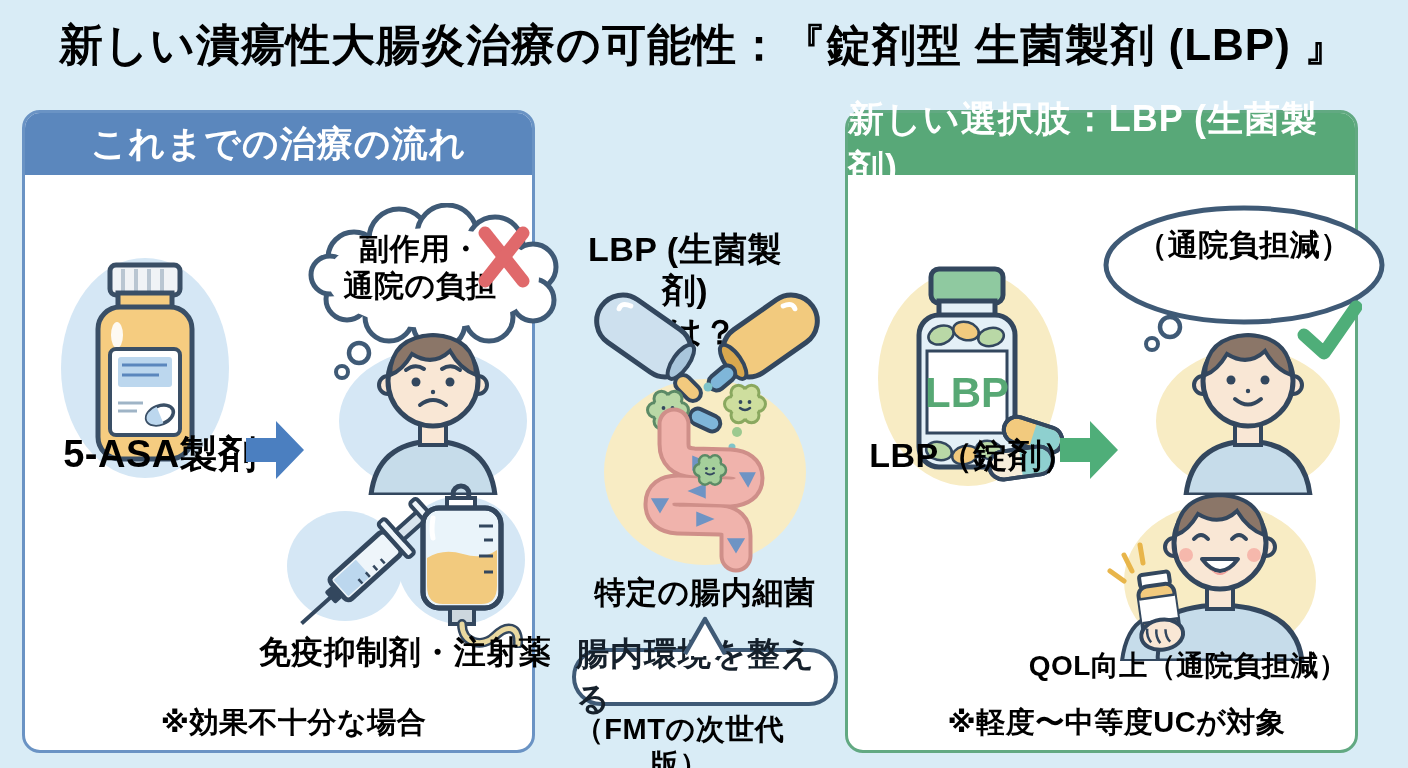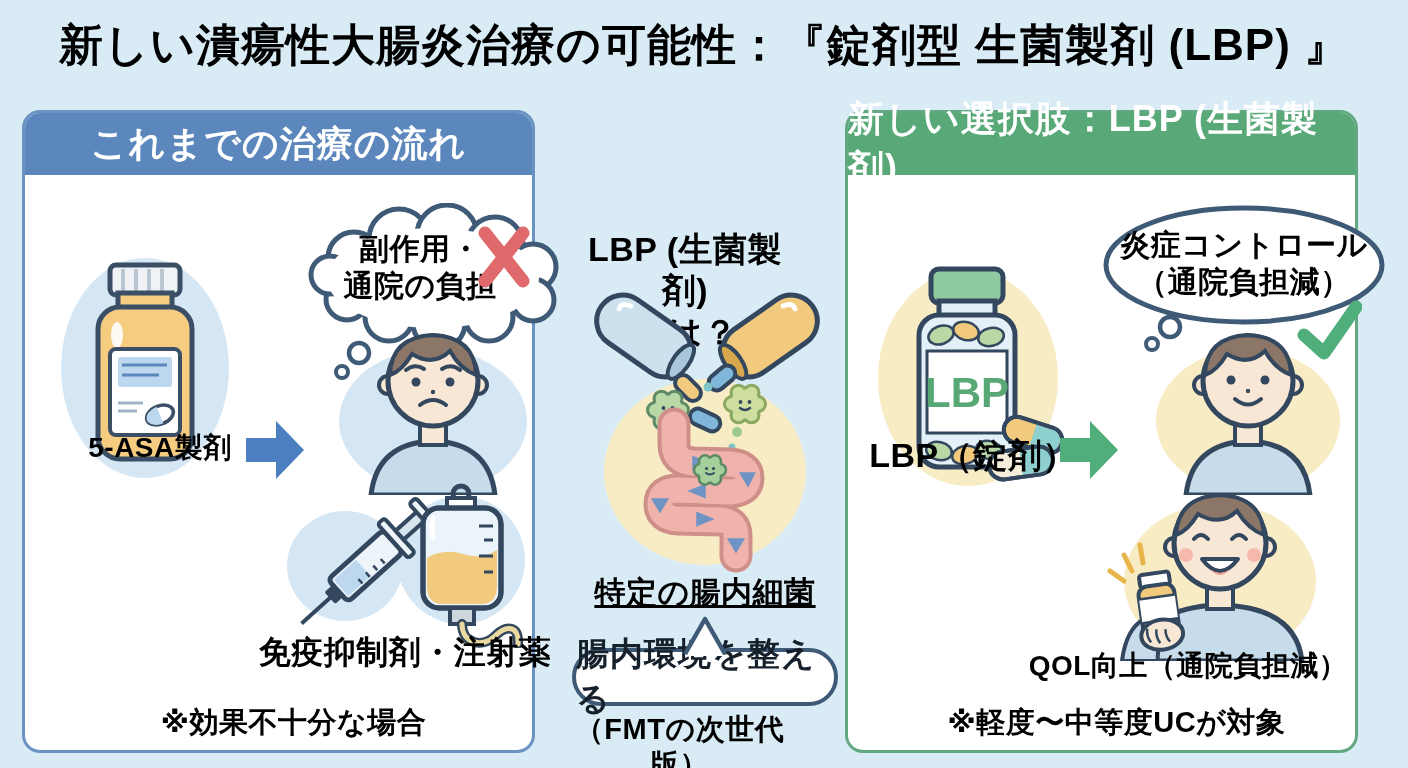--- a/index.html
+++ b/index.html
@@ -63,21 +63,21 @@
       <line x1="67" y1="112" x2="112" y2="112" stroke="#5b87bd" stroke-width="3"></line>
       <line x1="67" y1="122" x2="104" y2="122" stroke="#5b87bd" stroke-width="3"></line>
       <line x1="63" y1="150" x2="88" y2="150" stroke="#9fb4c6" stroke-width="3"></line>
       <line x1="63" y1="158" x2="82" y2="158" stroke="#9fb4c6" stroke-width="3"></line>
       <g transform="translate(105 162) rotate(-22)">
         <ellipse cx="0" cy="0" rx="14" ry="9" fill="#ffffff" stroke="#3a4f66" stroke-width="3.5"></ellipse>
         <path d="M0 -9 A14 9 0 0 0 0 9 Z" fill="#bcd7ee"></path>
       </g>
     </svg>
 
-    <div class="abs txt" style="left:10px;top:318px;width:250px;font-size:28px;">5-ASA製剤</div>
+    <div class="abs txt" style="left:10px;top:318px;width:250px;font-size:38px;">5-ASA製剤</div>
 
     <svg class="abs" style="left:221px;top:308px;" width="60" height="58" viewBox="0 0 60 58">
       <polygon points="0,17 30,17 30,0 58,29 30,58 30,41 0,41" fill="#4b7fc0"></polygon>
     </svg>
 
     <svg class="abs" style="left:272px;top:90px;" width="270" height="180" viewBox="0 0 270 180">
       <g fill="#ffffff" stroke="#3f5a76" stroke-width="5">
         <circle cx="57" cy="55" r="26"></circle>
           <circle cx="102" cy="36" r="30"></circle>
         <circle cx="150" cy="32" r="30"></circle>
@@ -236,21 +236,21 @@
             <circle cx="5" cy="-8.7" r="6"></circle>
         </g>
         <circle cx="0" cy="0" r="11.5" fill="#a5cf9b"></circle>
         <circle cx="-3.5" cy="-1.5" r="1.6" fill="#33475e"></circle>
           <circle cx="3.5" cy="-1.5" r="1.6" fill="#33475e"></circle>
         <path d="M-4 3 Q0 6 4 3" stroke="#33475e" stroke-width="2" fill="none" stroke-linecap="round"></path>
       </g>
     </g>
   </svg>
 
-  <div class="abs txt" style="left:565px;top:574px;width:280px;font-size:31px;text-decoration:underline;">特定の腸内細菌</div>
+  <div class="abs txt" style="left:565px;top:574px;width:280px;font-size:31px;">特定の腸内細菌</div>
 
   <svg class="abs" style="left:681px;top:614px;z-index:3;" width="48" height="42" viewBox="0 0 48 42">
     <path d="M4 42 L24 5 L44 42 Z" fill="#ffffff"></path>
     <path d="M4 40 L24 5 L44 40" fill="none" stroke="#3f5a76" stroke-width="4.5" stroke-linejoin="round"></path>
   </svg>
   <div id="mid-bubble">
     <span>腸内環境を整える</span>
   </div>
   <div class="abs txt" style="left:565px;top:712px;width:229px;font-size:29px;">（FMTの次世代版）</div>
 
@@ -289,21 +289,20 @@
     <svg class="abs" style="left:212px;top:308px;" width="60" height="58" viewBox="0 0 60 58">
       <polygon points="0,17 30,17 30,0 58,29 30,58 30,41 0,41" fill="#4fae79"></polygon>
     </svg>
 
     <svg class="abs" style="left:250px;top:90px;" width="290" height="150" viewBox="0 0 290 150">
       <ellipse cx="146" cy="62" rx="138" ry="57" fill="#ffffff" stroke="#3f5a76" stroke-width="5"></ellipse>
       <circle cx="72" cy="124" r="10" fill="#ffffff" stroke="#3f5a76" stroke-width="4.5"></circle>
       <circle cx="54" cy="141" r="6" fill="#ffffff" stroke="#3f5a76" stroke-width="4"></circle>
     </svg>
     <div class="abs txt" style="left:262px;top:114px;width:268px;font-size:30px;">
-      <span class="bubble-line">炎症コントロール</span>
       <span class="bubble-line">（通院負担減）</span>
     </div>
 
     <svg class="abs" style="left:448px;top:186px;" width="66" height="62" viewBox="0 0 66 62">
       <path d="M8 36 L28 54 L60 8" fill="none" stroke="#4fae79" stroke-width="13" stroke-linecap="round" stroke-linejoin="round"></path>
     </svg>
 
     <svg class="abs" style="left:300px;top:210px;" width="200" height="172" viewBox="0 0 200 172">
       <ellipse cx="100" cy="98" rx="92" ry="72" fill="#f8ecc4"></ellipse>
       <path d="M38 172 Q44 120 100 118 Q156 120 162 172 Z" fill="#c6dcea" stroke="#33475e" stroke-width="5"></path>

